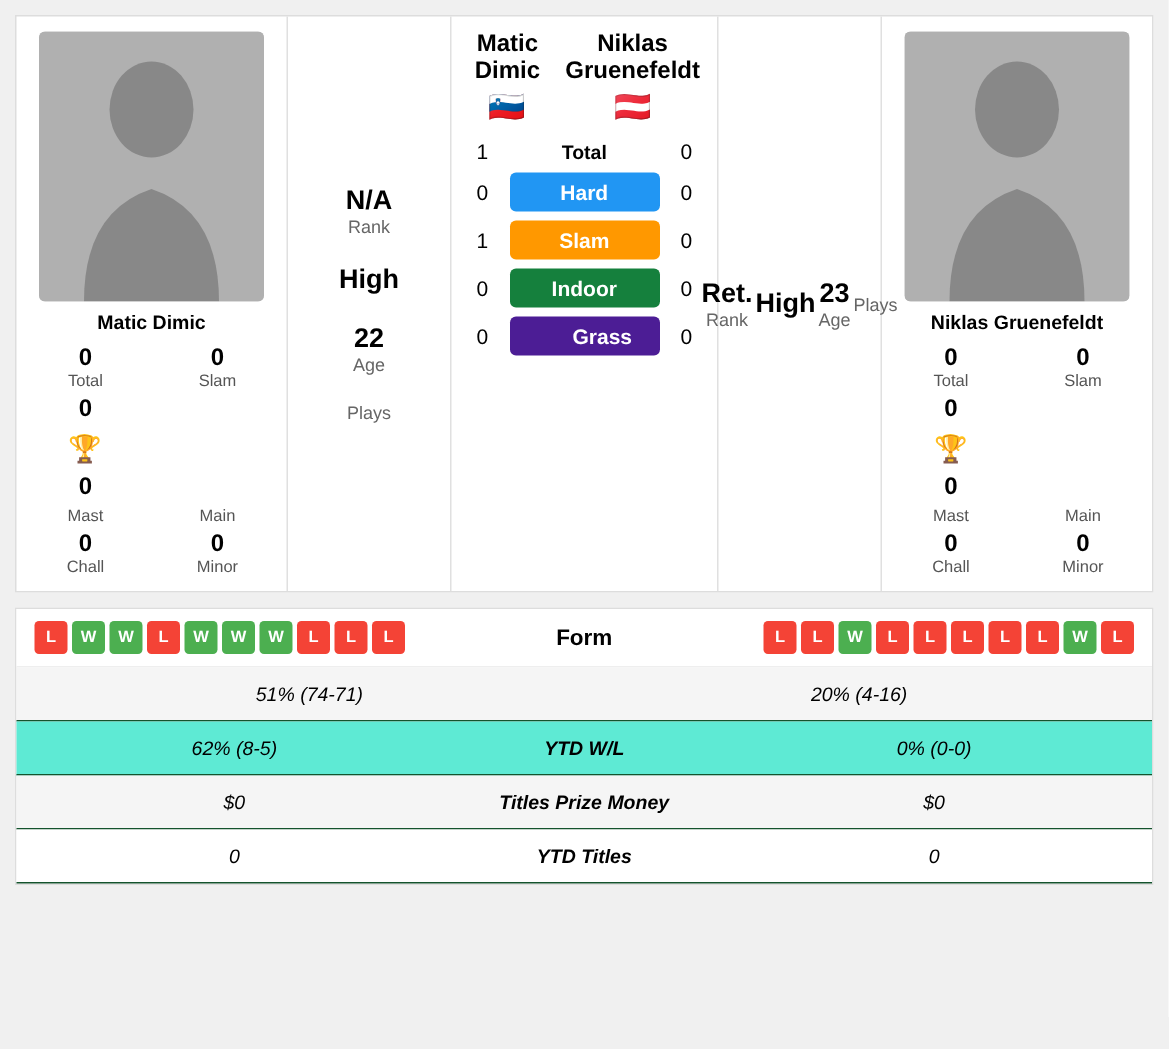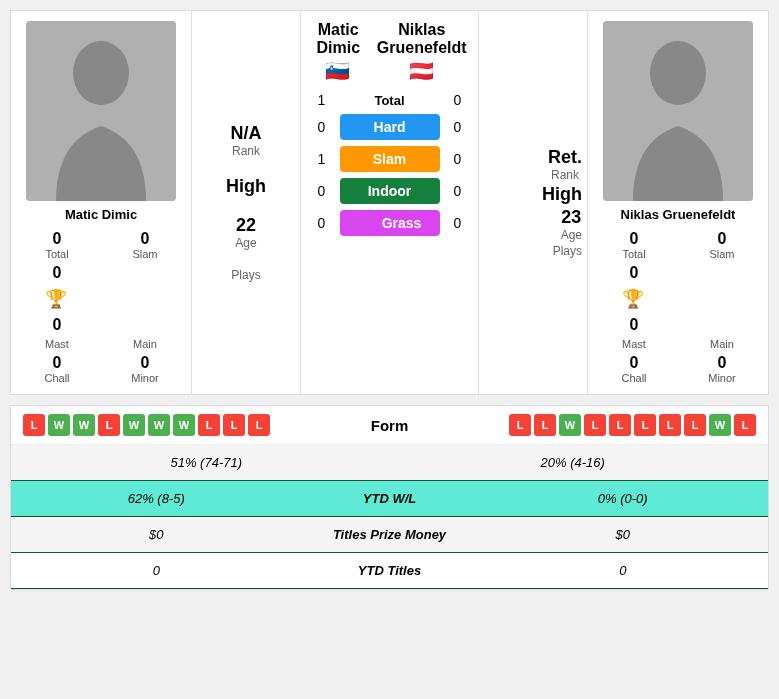--- a/index.html
+++ b/index.html
@@ -143,27 +143,27 @@
       font-size: 14px;
       font-weight: bold;
       color: #fff;
       text-align: center;
       cursor: pointer;
     }
 
     .court-hard { background: #2196F3; }
     .court-clay { background: #FF9800; }
     .court-indoor { background: #15803d; }
-    .court-grass { background: #d946ef; padding-left: 24px; }
+    .court-grass { background: #4c1d95; padding-left: 24px; }
 
     
     .right-stats {
       display: flex;
-      flex-direction: column;
-      align-items: flex-end;
+      flex-direction: row;
+      align-items: center;
       justify-content: center;
       width: 110px;
       flex-shrink: 0;
       padding: 10px 5px;
       border-left: 1px solid #e0e0e0;
       border-right: 1px solid #e0e0e0;
       gap: 2px;
     }
 
     

